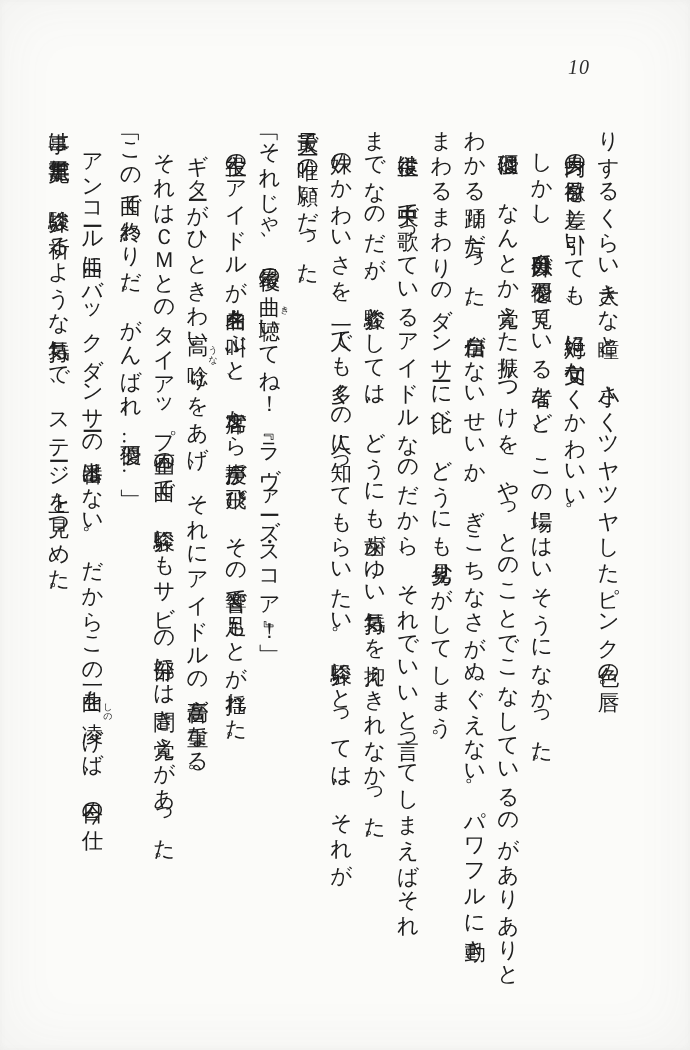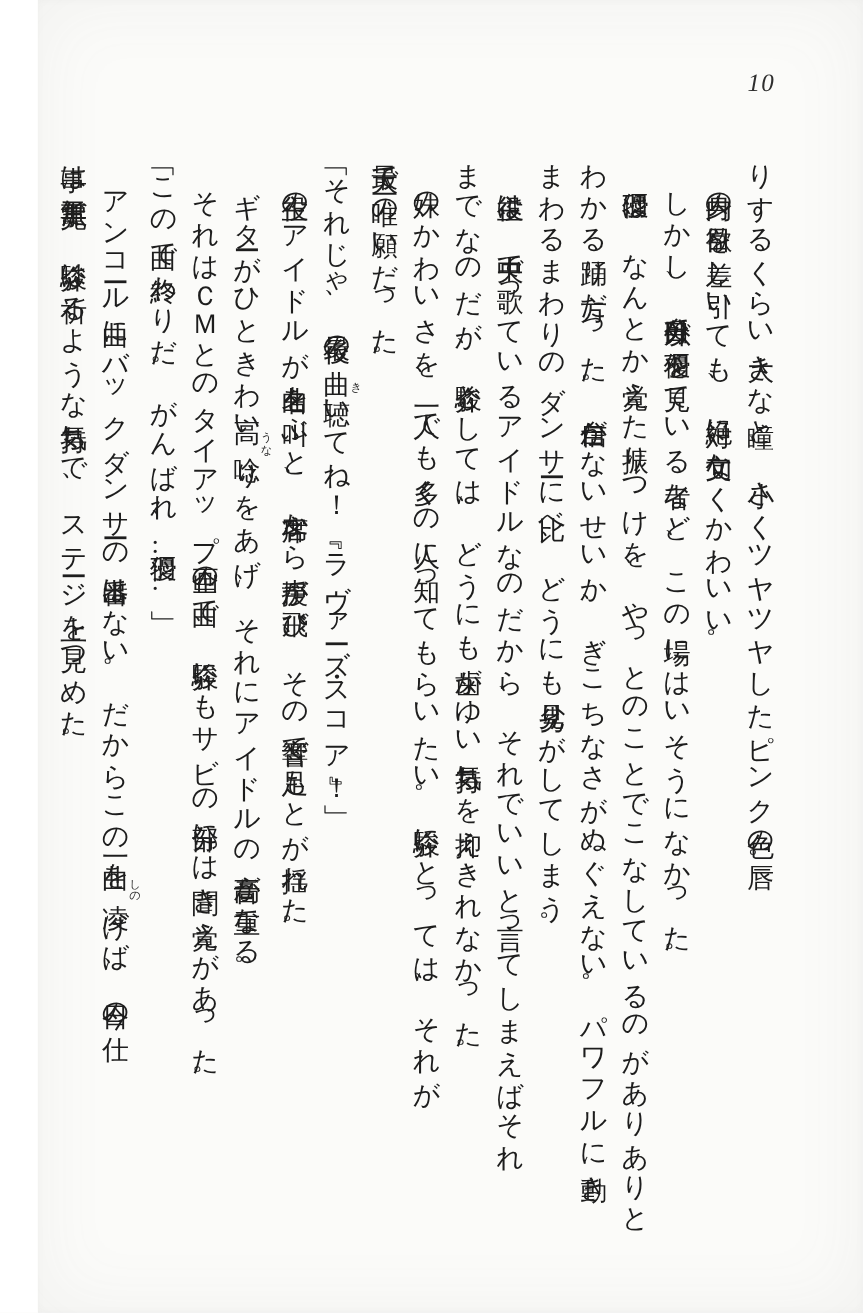--- a/index.html
+++ b/index.html
@@ -11,21 +11,20 @@
     height: 1050px;
     position: relative;
     overflow: hidden;
     font-family: "Liberation Serif", "DejaVu Serif", serif;
   }
   .page {
     position: absolute;
     inset: 0;
     background: #fbfbf9;
     box-shadow: inset 0 0 60px rgba(120,120,115,0.07), inset 0 0 6px rgba(120,120,115,0.05);
-    margin-left: 30px;
   }
   .page-number {
     position: absolute;
     top: 56px;
     left: 568px;
     font-size: 20px;
     font-style: italic;
     letter-spacing: 1px;
     color: #2e2e2e;
   }

